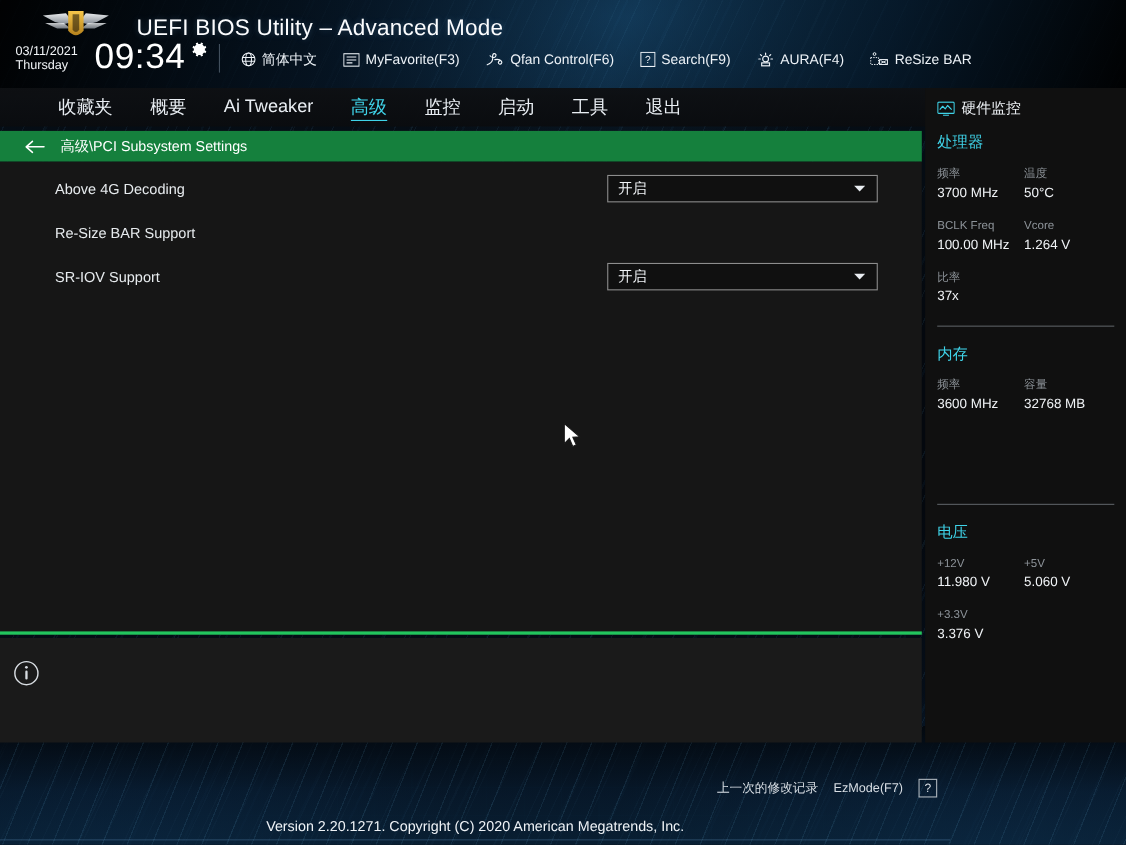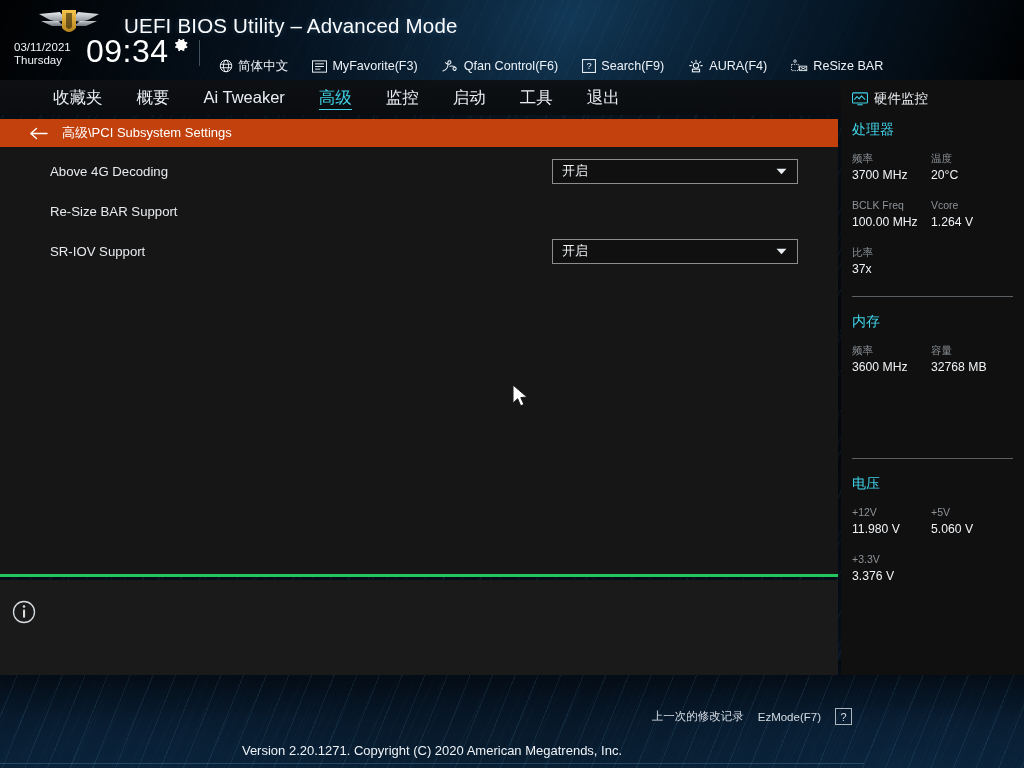--- a/index.html
+++ b/index.html
@@ -59,21 +59,21 @@
   .datebox { position: absolute; left: 14px; top: 41px; line-height: 13px; }
   .datebox .d1 { font-size: 11.5px; color: #f2f5f8; }
   .datebox .d2 { font-size: 11.5px; color: #f2f5f8; }
   .clock {
     position: absolute; left: 86px; top: 33px;
     font-size: 32px; color: #ffffff; letter-spacing: .5px; font-weight: 300;
   }
   .gear-btn { position: absolute; left: 172px; top: 36px; width: 18px; height: 18px; cursor: pointer; }
   .hdr-sep { position: absolute; left: 199px; top: 40px; width: 1px; height: 26px; background: rgba(180,200,220,0.35); }
 
-  .hdr-items { position: absolute; left: 207px; top: 43px; height: 22px; display: flex; align-items: center; gap: 0px; margin-top: 12px; }
+  .hdr-items { position: absolute; left: 207px; top: 43px; height: 22px; display: flex; align-items: center; gap: 0px; }
   .hdr-item {
     display: flex; align-items: center; gap: 5px;
     color: #edf2f7; font-size: 12.6px; cursor: pointer; padding: 0 12px; height: 22px; white-space: nowrap;
   }
   .hdr-item svg { display: block; }
 
   
   .navbar {
     position: absolute; left: 0; top: 80px; width: 1024px; height: 35px;
     background: linear-gradient(180deg, rgba(14,16,19,0.97), rgba(10,12,15,0.97));
@@ -84,21 +84,21 @@
     display: flex; align-items: center; position: relative; white-space: nowrap;
   }
   .nav-tab.active { color: #3fd3e8; }
   .nav-tab.active::after {
     content: ""; position: absolute; left: 17px; right: 17px; bottom: 5px; height: 1.5px; background: #3fd3e8;
   }
 
   
   .crumbbar {
     position: absolute; left: 0; top: 119px; width: 838px; height: 28px;
-    background: #c2410c; display: flex; align-items: center; padding-left: 29px; gap: 14px;
+    background: #15803d; display: flex; align-items: center; padding-left: 22px; gap: 14px;
   }
   .crumb-back { cursor: pointer; display: flex; align-items: center; }
   .crumb-text { font-size: 13px; color: #ffffff; }
 
   
   .content {
     position: absolute; left: 0; top: 147px; width: 838px; height: 430px;
     background: #161616;
     border-bottom: 3px solid #22c55e;
   }
@@ -332,21 +332,21 @@
     </div>
 
     <div class="hw-section">处理器</div>
     <div class="hw-grid">
       <div class="hw-cell">
         <div class="hw-k">频率</div>
         <div class="hw-v">3700 MHz</div>
       </div>
       <div class="hw-cell">
         <div class="hw-k">温度</div>
-        <div class="hw-v">20°C</div>
+        <div class="hw-v">50°C</div>
       </div>
     </div>
     <div class="hw-grid">
       <div class="hw-cell">
         <div class="hw-k">BCLK Freq</div>
         <div class="hw-v">100.00 MHz</div>
       </div>
       <div class="hw-cell">
         <div class="hw-k">Vcore</div>
         <div class="hw-v">1.264 V</div>

